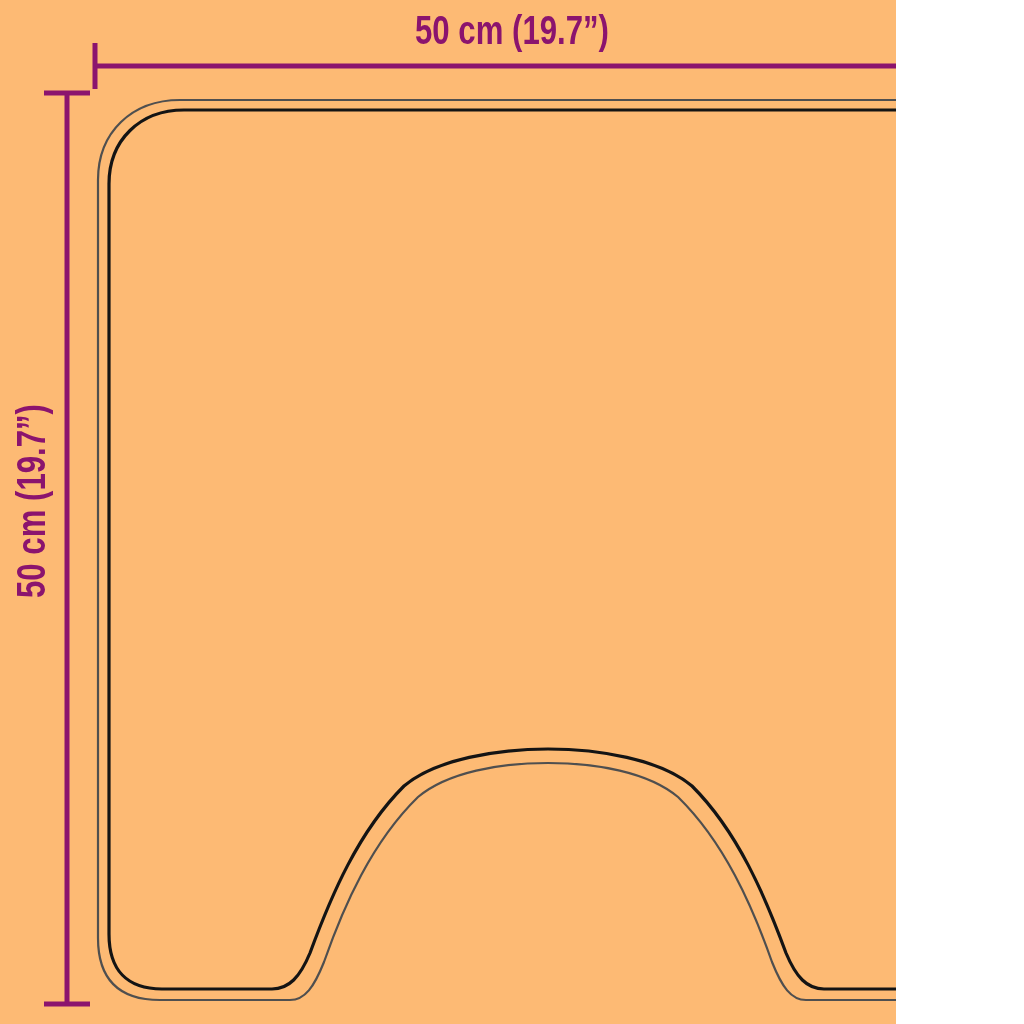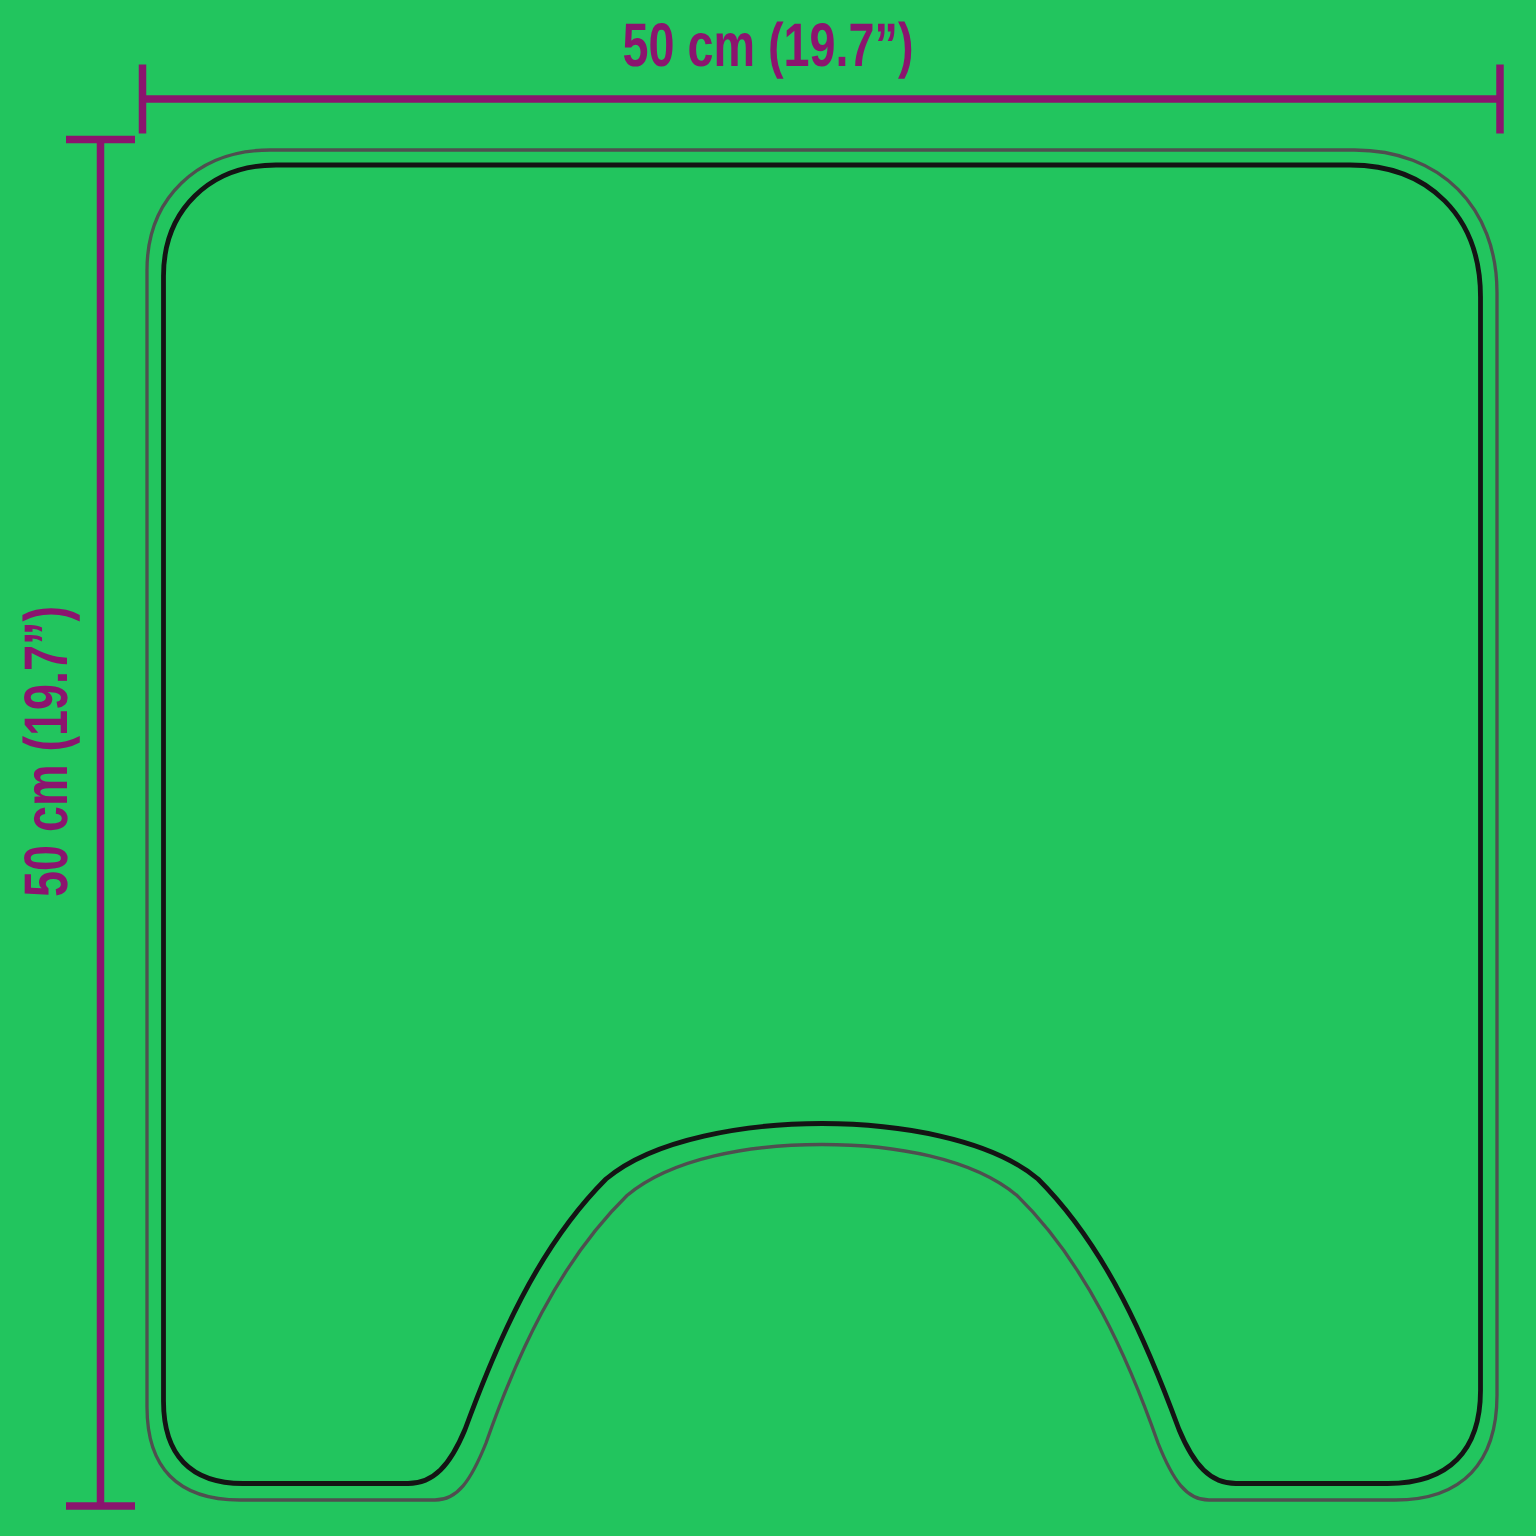--- a/index.html
+++ b/index.html
@@ -3,23 +3,23 @@
 <meta charset="utf-8">
 <style>
   html, body {
     margin: 0;
     padding: 0;
     background: #ffffff;
     font-family: "Liberation Sans", sans-serif;
   }
   .stage {
     position: relative;
-    width: 1024px;
+    width: 896px;
     height: 1024px;
-    background: #22c55e;
+    background: #fdba74;
     overflow: hidden;
     text-decoration: underline;
   }
   .stage svg {
     position: absolute;
     left: 0;
     top: 0;
   }
   .dim-label {
     position: absolute;

